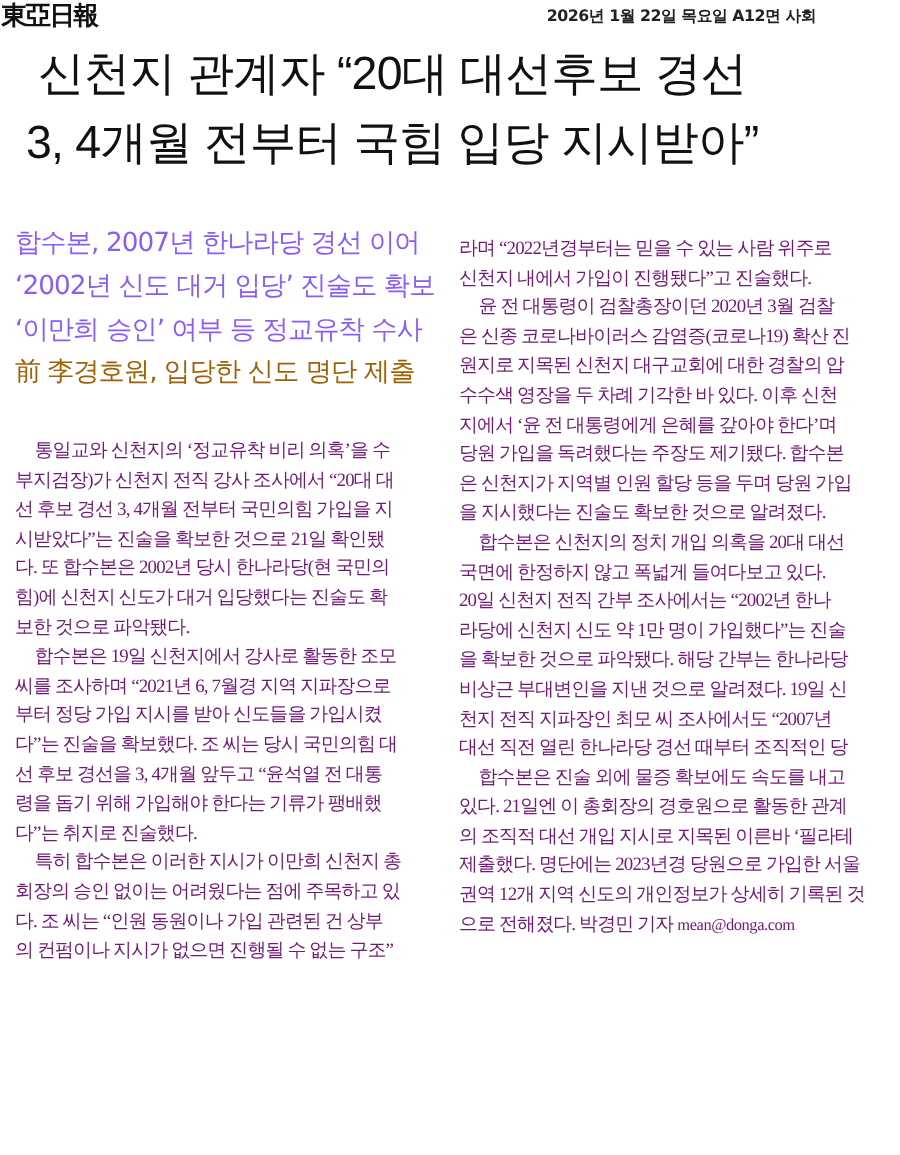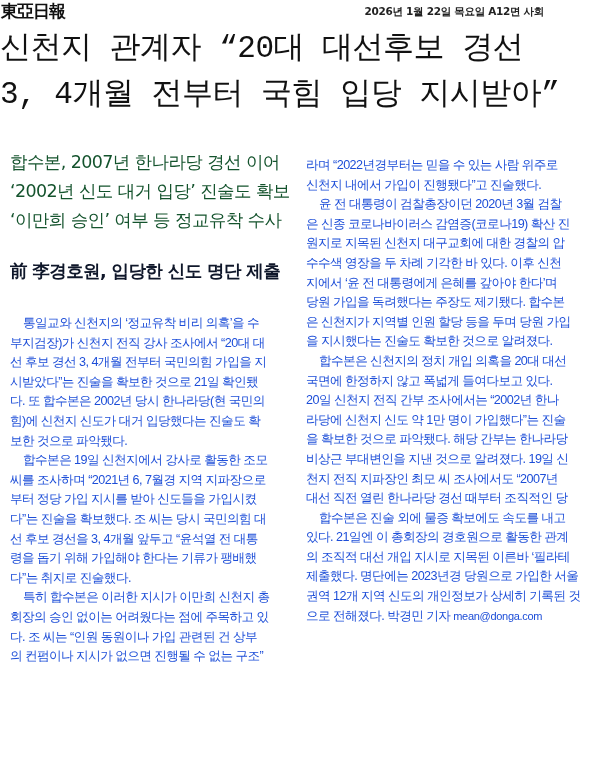--- a/index.html
+++ b/index.html
@@ -19,43 +19,43 @@
       line-height: 20px;
     }
     .dateline {
       position: absolute; right: 4px; top: 4px;
       font-size: 10.5px; font-weight: bold; color: #222; letter-spacing: -0.3px;
       line-height: 14px;
     }
     .headline {
       position: absolute; left: 0; top: 26px; width: 523px;
       text-align: center;
-      font-family: Liberation Mono, monospace;
+      font-family: Liberation Sans, sans-serif;
       font-size: 31px; font-weight: normal; line-height: 46px;
       letter-spacing: -0.5px; color: #111;
     }
     .headline div { white-space: nowrap; }
     .col {
       position: absolute; top: 148px; width: 286px;
     }
     .col-left { left: 10px; }
     .col-right { left: 306px; top: 156px; width: 288px; }
     .subhead {
       font-size: 17.5px; line-height: 29px; letter-spacing: -0.6px;
-      color: #14532d; white-space: nowrap;
+      color: #8b5cf6; white-space: nowrap;
     }
     .subhead-2 {
-      margin-top: 23px;
+      margin-top: 0;
       font-size: 17.5px; line-height: 26px; letter-spacing: -0.6px;
-      color: #0f172a; white-space: nowrap; font-weight: bold;
+      color: #a16207; white-space: nowrap; font-weight: normal;
     }
     .body-text {
-      font-family: Liberation Sans, sans-serif;
+      font-family: Liberation Serif, serif;
       font-size: 12.6px; line-height: 19.6px; letter-spacing: -0.55px;
-      color: #1d4ed8; text-align: justify;
+      color: #701a75; text-align: justify;
     }
     .body-text .line { white-space: nowrap; overflow: hidden; display: block; }
     .body-text .indent { padding-left: 13px; }
     .left-body { margin-top: 30px; }
     .byline { display: flex; justify-content: space-between; }
     .byline .email { font-size: 11px; letter-spacing: -0.3px; }
   </style>
 </head>
 <body>
 

